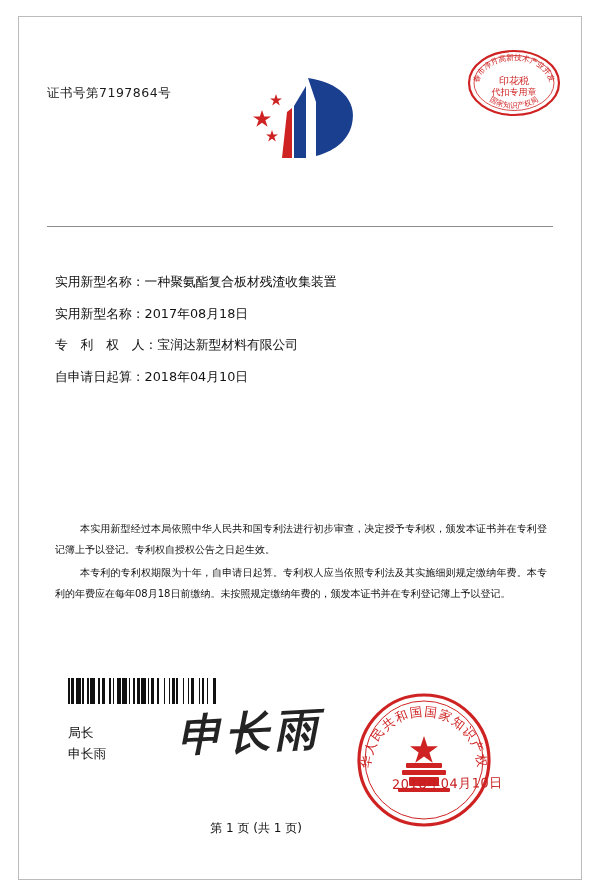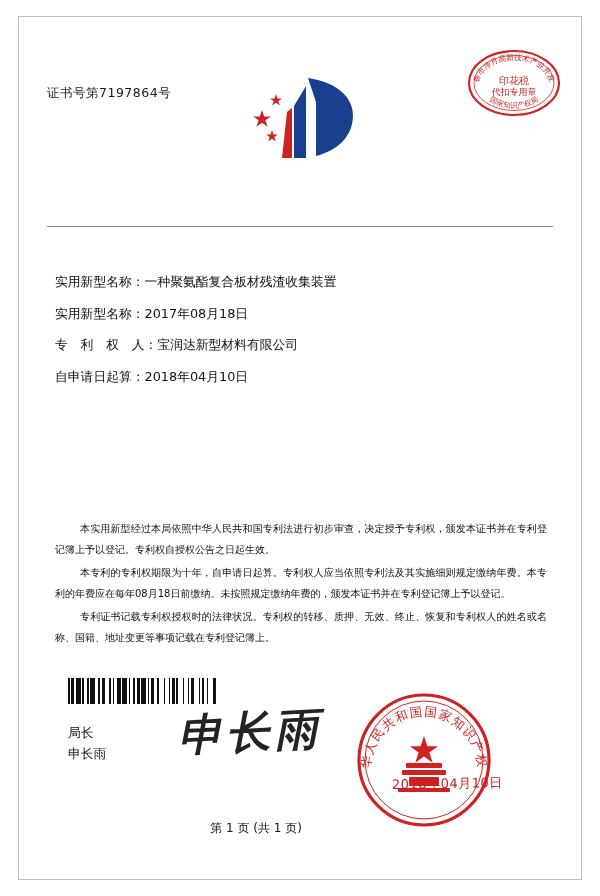--- a/index.html
+++ b/index.html
@@ -252,21 +252,20 @@
     </div>
     <div class="field-row">
       <span class="field-label">自申请日起算：</span>
       <span class="field-value">2018年04月10日</span>
     </div>
   </div>
 
   <div class="body-text">
     <p>本实用新型经过本局依照中华人民共和国专利法进行初步审查，决定授予专利权，颁发本证书并在专利登记簿上予以登记。专利权自授权公告之日起生效。</p>
     <p>本专利的专利权期限为十年，自申请日起算。专利权人应当依照专利法及其实施细则规定缴纳年费。本专利的年费应在每年08月18日前缴纳。未按照规定缴纳年费的，颁发本证书并在专利登记簿上予以登记。</p>
-    <p>专利证书记载专利权授权时的法律状况。专利权的转移、质押、无效、终止、恢复和专利权人的姓名或名称、国籍、地址变更等事项记载在专利登记簿上。</p>
   </div>
 
   <div class="barcode">
       <i style="width:1.6px;background:#111"></i>
       <i style="width:1.6px;background:transparent"></i>
       <i style="width:3.2px;background:#111"></i>
       <i style="width:1.6px;background:transparent"></i>
       <i style="width:4.800000000000001px;background:#111"></i>
       <i style="width:1.6px;background:transparent"></i>
       <i style="width:1.6px;background:#111"></i>

